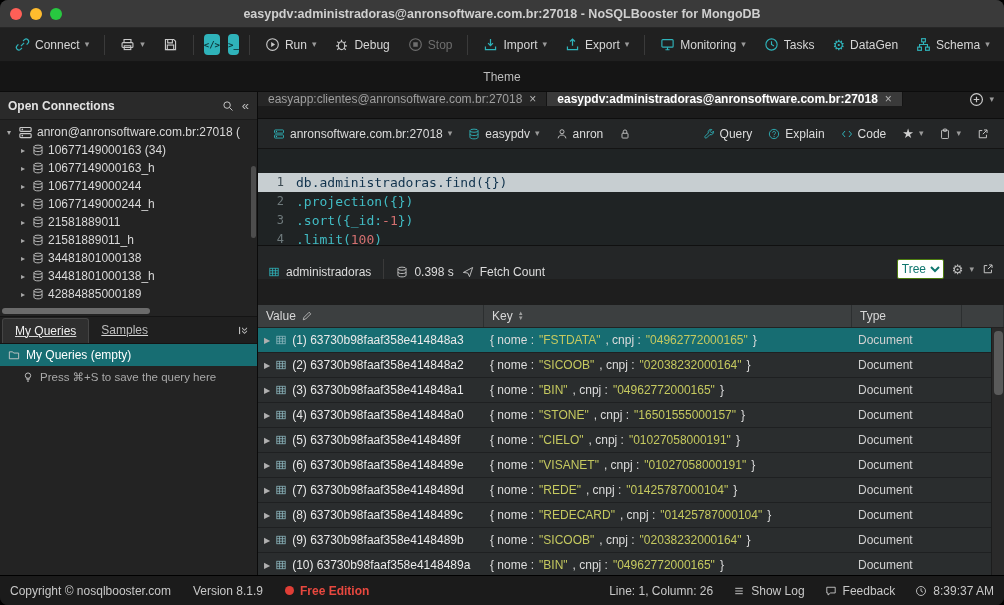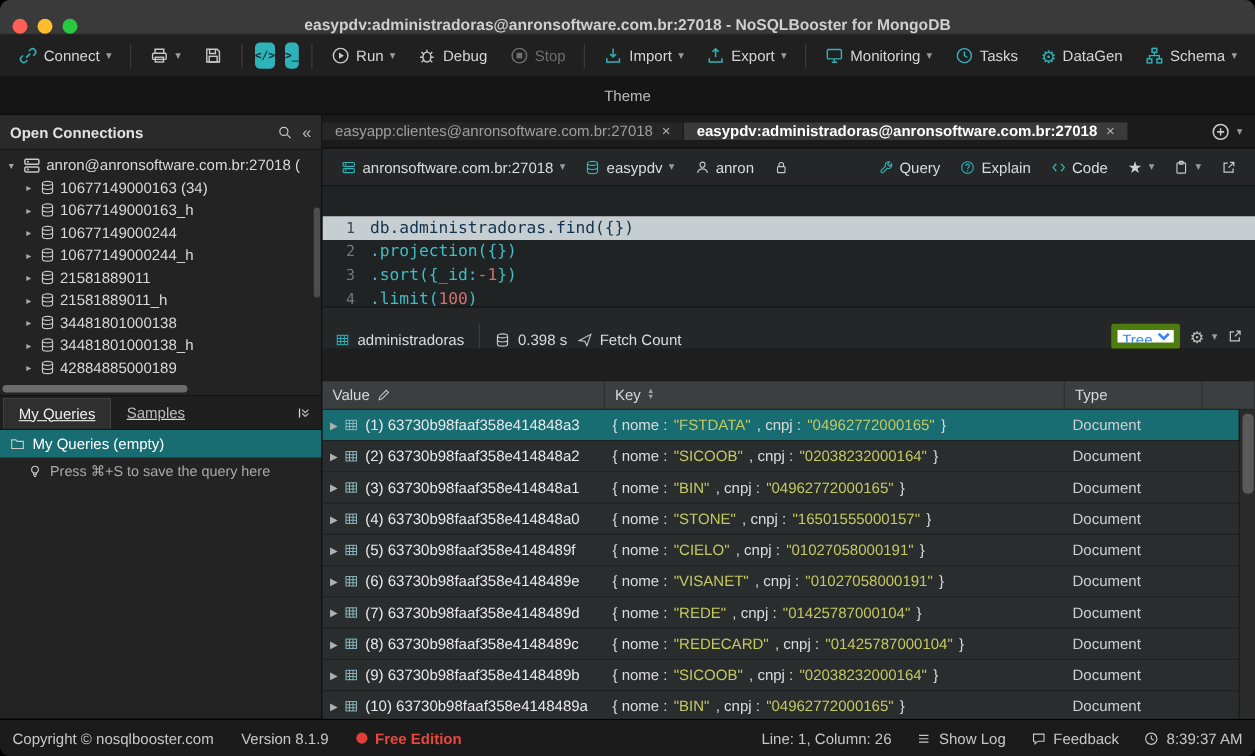--- a/index.html
+++ b/index.html
@@ -1,20 +1,20 @@
 <!DOCTYPE html>
 <html><head>
 <meta charset="utf-8">
 <style>
   html,body{margin:0;padding:0;background:#000;}
   *{box-sizing:border-box;}
   .window{width:1004px;height:605px;display:flex;flex-direction:column;background:#1e1e1e;
     font-family:"Liberation Sans",sans-serif;color:#d6d6d6;border-radius:8px;overflow:hidden;position:relative;}
   
-  .titlebar{height:28px;background:#3a3a3a;border-bottom:1px solid #262626;display:flex;align-items:flex-end;position:relative;flex:none;}
+  .titlebar{height:28px;background:#3a3a3a;border-bottom:1px solid #262626;display:flex;align-items:center;position:relative;flex:none;}
   .lights{display:flex;gap:8px;margin-left:10px;}
   .light{width:12px;height:12px;border-radius:50%;}
   .light.red{background:#ff5f57;}.light.yellow{background:#febc2e;}.light.green{background:#28c840;}
   .title{position:absolute;left:0;right:0;text-align:center;font-size:12.5px;font-weight:bold;color:#cfcfcf;pointer-events:none;}
   
   .toolbar{height:34px;background:#202020;display:flex;align-items:center;padding:0 8px;gap:4px;flex:none;border-bottom:1px solid #161616;}
   .tbtn{display:flex;align-items:center;gap:5px;padding:4px 7px;font-size:12px;color:#d6d6d6;border-radius:3px;white-space:nowrap;}
   .tbtn.disabled{color:#6e6e6e;}
   .caret{font-size:9px;color:#9a9a9a;line-height:1;}
   .sep{width:1px;height:20px;background:#3a3a3a;margin:0 4px;flex:none;}
@@ -44,21 +44,21 @@
   .hscroll{height:10px;position:relative;flex:none;}
   .hscroll .thumb{position:absolute;left:2px;top:2px;width:148px;height:6px;background:#6b6b6b;border-radius:3px;}
   .q-tabs{height:28px;display:flex;align-items:center;background:#1f1f1f;border-top:1px solid #141414;border-bottom:1px solid #141414;padding-left:2px;flex:none;text-decoration:underline;}
   .q-tab{padding:5px 12px;font-size:12px;color:#bdbdbd;}
   .q-tab.active{background:#2f2f2f;color:#f0f0f0;border:1px solid #454545;border-bottom:none;border-radius:3px 3px 0 0;}
   .q-chevrons{margin-left:auto;margin-right:8px;display:inline-block;transform:rotate(90deg);color:#bdbdbd;font-size:13px;}
   .q-sel{height:22px;display:flex;align-items:center;gap:6px;padding-left:8px;background:#176d72;font-size:12px;color:#fff;flex:none;}
   .q-hint{height:22px;display:flex;align-items:center;gap:6px;padding-left:22px;font-size:11.5px;color:#a9a9a9;flex:none;}
   
   .main{flex:1;display:flex;flex-direction:column;min-width:0;min-height:0;}
-  .tabstrip{height:27px;background:#1b1b1b;display:flex;align-items:center;flex:none;border-bottom:1px solid #0e0e0e;}
+  .tabstrip{height:27px;background:#1b1b1b;display:flex;align-items:flex-start;flex:none;border-bottom:1px solid #0e0e0e;}
   .mtab{display:flex;align-items:center;gap:7px;padding:0 10px;font-size:12px;color:#9f9f9f;background:#262626;border-right:1px solid #141414;white-space:nowrap;}
   .mtab.active{background:#3a3a3a;color:#ffffff;font-weight:bold;}
   .mtab .x{color:#b5b5b5;font-size:12px;font-weight:normal;}
   .strip-right{margin-left:auto;display:flex;align-items:center;gap:5px;padding:0 10px;}
   .connbar{height:30px;background:#242627;border-bottom:1px solid #141414;display:flex;align-items:center;padding:0 10px;gap:6px;flex:none;font-size:12px;}
   .citem{display:flex;align-items:center;gap:5px;padding:3px 5px;color:#dcdcdc;white-space:nowrap;}
   .cright{margin-left:auto;display:flex;align-items:center;gap:6px;}
   .star{color:#cfcfcf;font-size:13px;}
   
   .editor{height:96px;background:#1f2324;overflow:hidden;flex:none;font-family:"DejaVu Sans Mono",monospace;font-size:13px;padding-top:24px;position:relative;}
@@ -67,21 +67,21 @@
   .eline.current{background:#c7ced1;}
   .eline.current .lnum{color:#3c4a52;}
   .tok.k{color:#11334d;}
   .tok.m{color:#41bcc4;}
   .tok.num{color:#d37070;}
   .eline.current .tok{color:#11334d;}
   
   .resbar{height:34px;background:#242627;display:flex;align-items:flex-end;padding:0 10px;gap:8px;flex:none;border-top:1px solid #101010;font-size:12px;}
   .ritem{display:flex;align-items:center;gap:6px;color:#dcdcdc;white-space:nowrap;}
   .rright{margin-left:auto;display:flex;align-items:center;gap:8px;}
-  .viewsel{height:20px;font-size:12px;background:#ffffff;color:#3b82f6;border:5px solid #4d7c0f;border-radius:2px;}
+  .viewsel{height:20px;font-size:12px;background:#ffffff;color:#0f766e;border:1px solid #4d7c0f;border-radius:2px;}
   .resgap{height:26px;background:#1e1e1e;flex:none;}
   .grid-head{height:23px;display:grid;grid-template-columns:226px 368px 110px 1fr;background:#3c3f40;border-bottom:1px solid #222;flex:none;font-size:12px;color:#d8d8d8;}
   .hcell{display:flex;align-items:center;gap:5px;padding:0 8px;border-right:1px solid #2c2f30;}
   .sorticons{display:flex;flex-direction:column;line-height:5px;font-size:6px;color:#9f9f9f;}
   .tablebody{flex:1;overflow:hidden;position:relative;background:#232526;}
   .trow{height:25px;display:grid;grid-template-columns:226px 368px 110px 1fr;background:#2a2d2e;border-bottom:1px solid #1e2021;font-size:12px;align-items:center;}
   .trow.sel{background:#176d72;}
   .trow .c{display:flex;align-items:center;gap:5px;padding:0 6px;overflow:hidden;white-space:nowrap;height:100%;}
   .trow .rarrow{font-size:8px;color:#b0b0b0;flex:none;}
   .trow .ktext{color:#eaeaea;}

